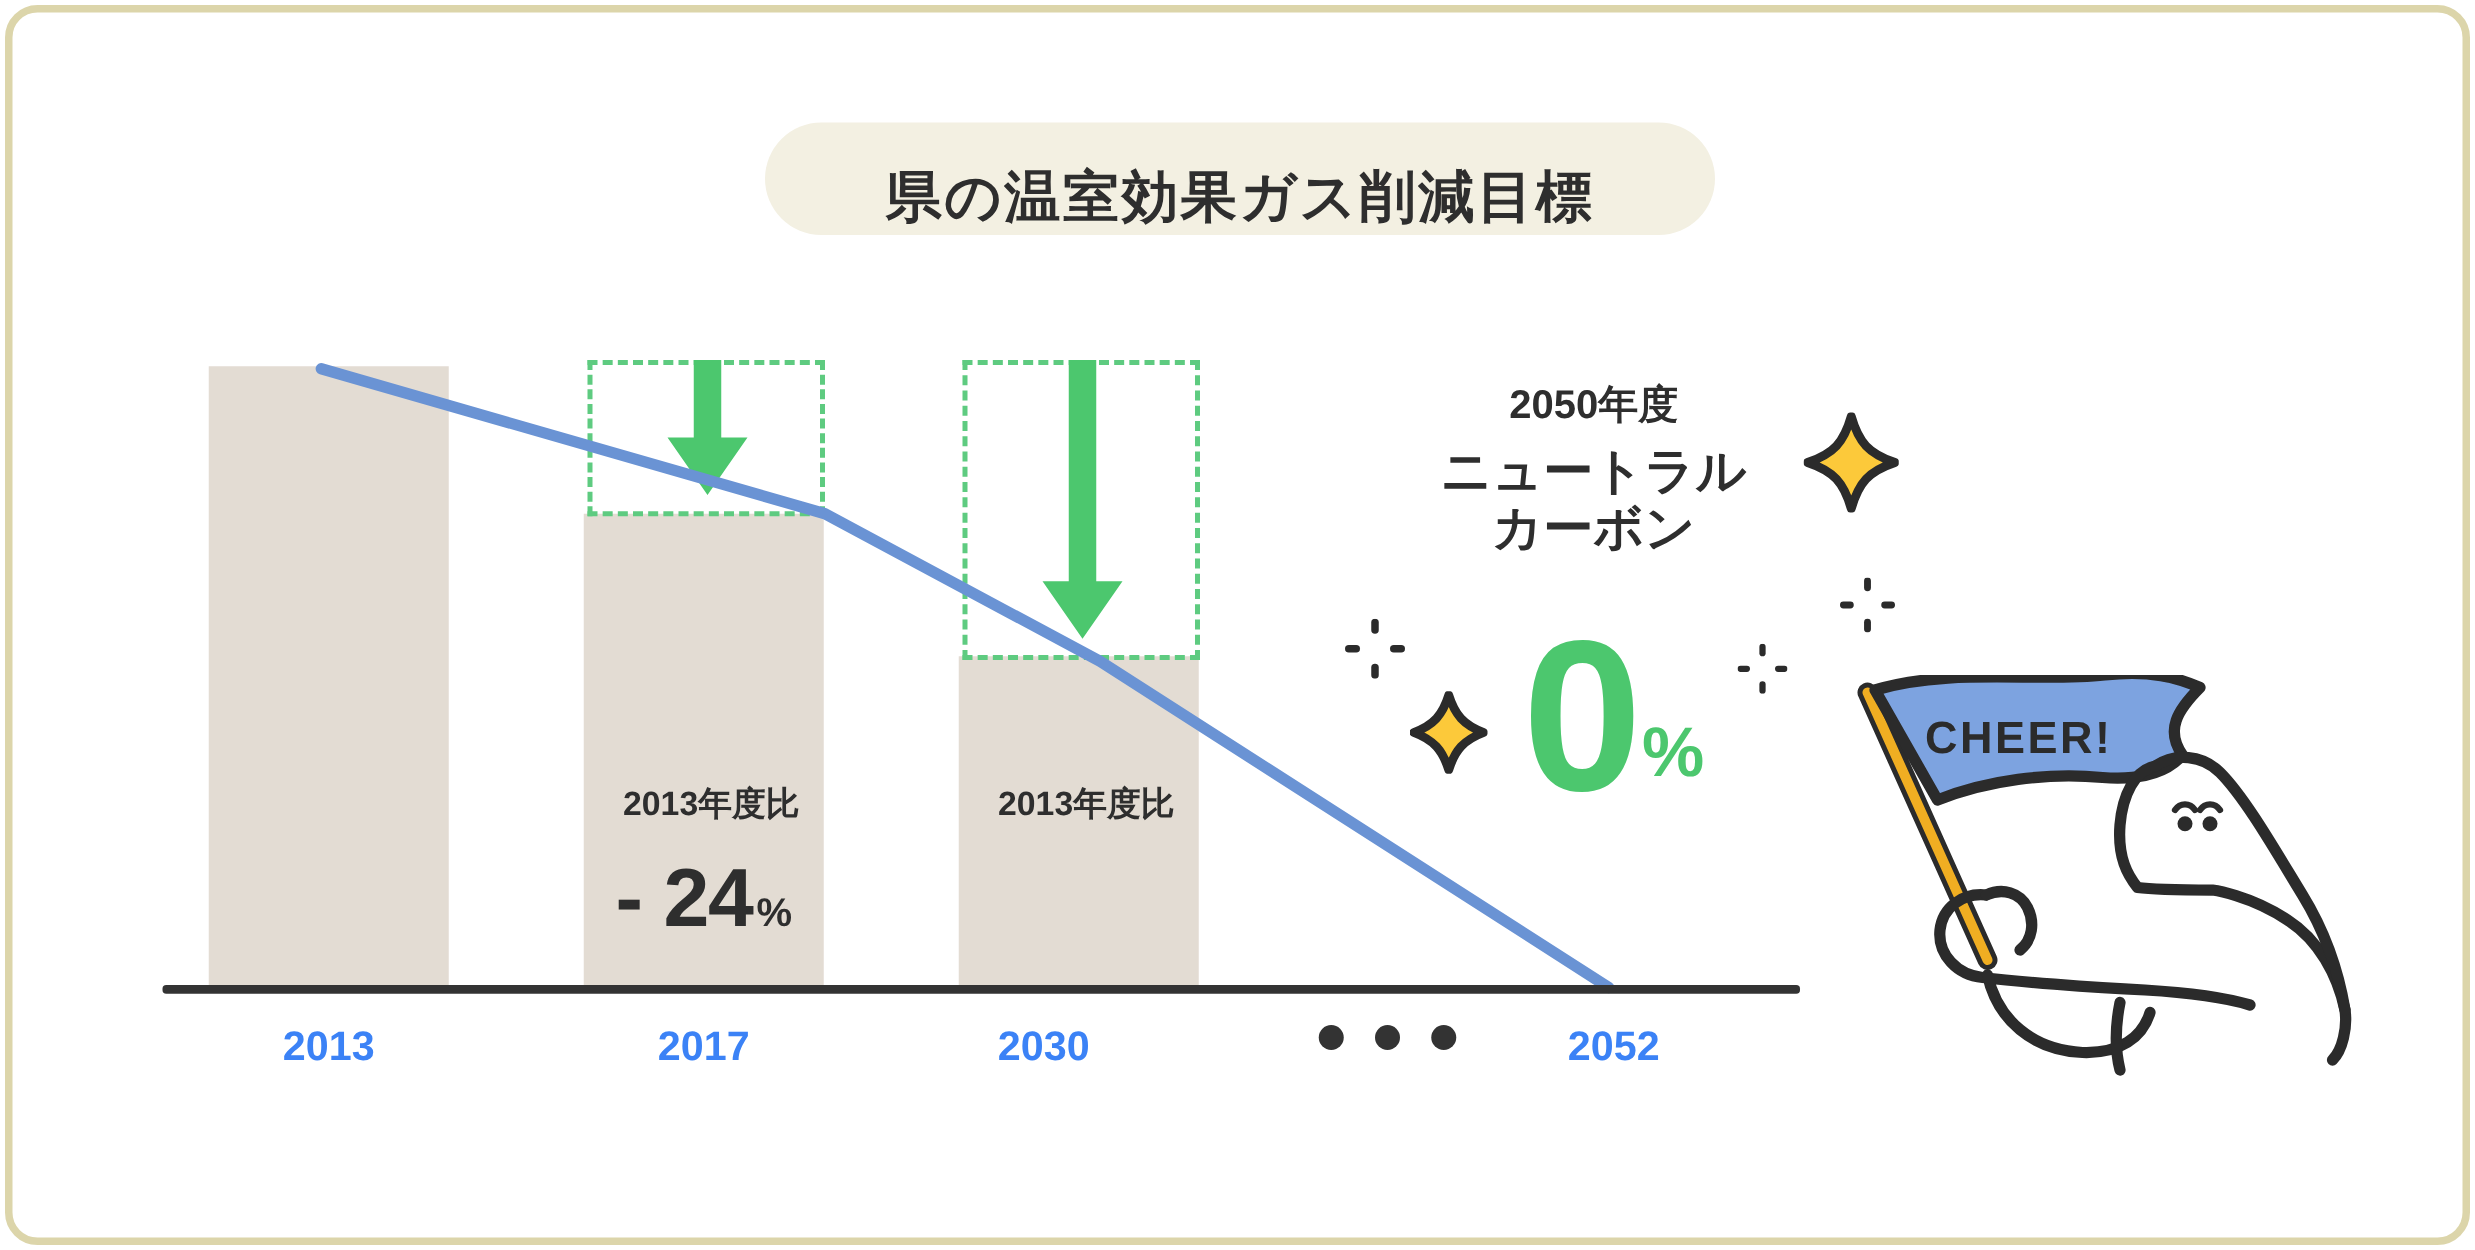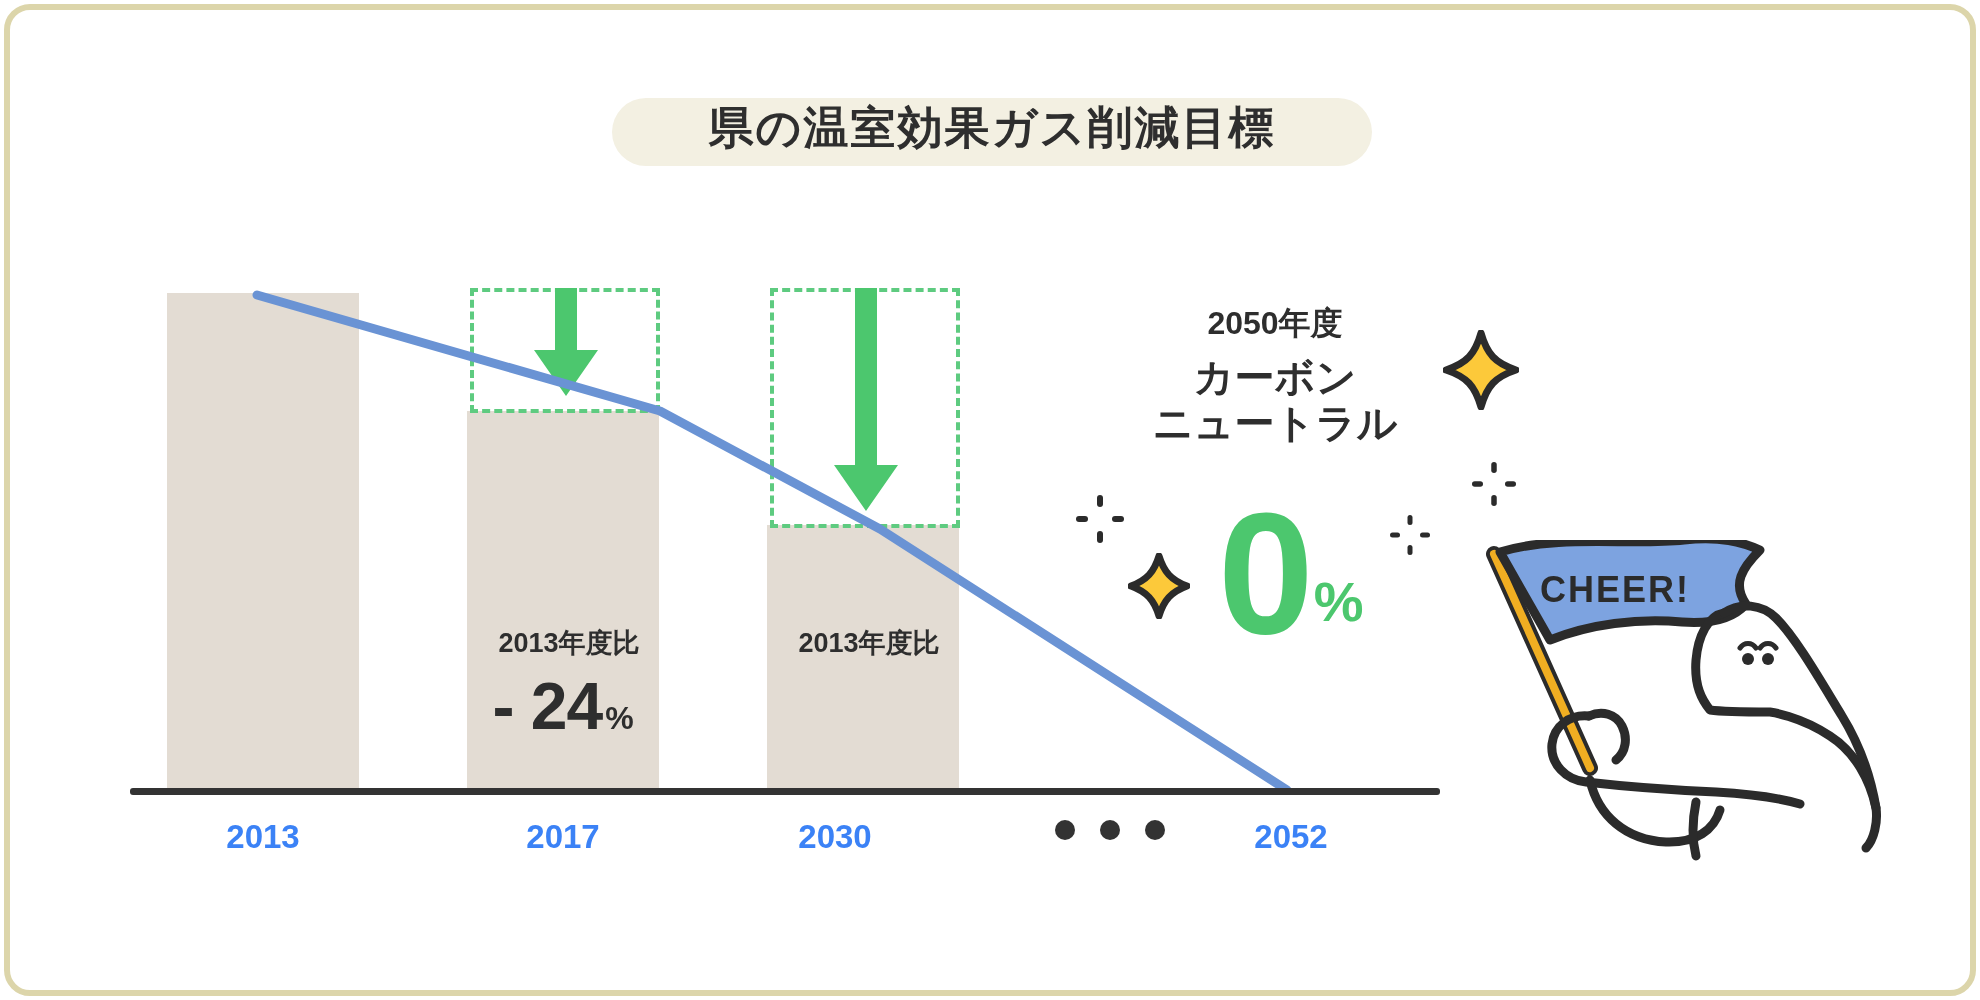--- a/index.html
+++ b/index.html
@@ -29,25 +29,25 @@
     border: 6px solid #DCD5AA;
     border-radius: 26px;
     pointer-events: none;
   }
   
   #title-pill {
     position: absolute;
     left: 612px;
     top: 98px;
     width: 760px;
-    height: 68px;
+    height: 90px;
     background: #F3F0E2;
     border-radius: 45px;
     display: flex;
-    align-items: flex-start;
+    align-items: flex-end;
     justify-content: center;
   }
   #title-text {
     font-size: 45px;
     font-weight: bold;
     color: #2E2E2E;
     letter-spacing: 2px;
     white-space: nowrap;
   }
   
@@ -66,21 +66,21 @@
     position: absolute;
     text-align: center;
     color: #2E2E2E;
     white-space: nowrap;
   }
   .bar-note .cmp {
     font-size: 27px;
     font-weight: bold;
     letter-spacing: 0px;
     display: block;
-    margin-bottom: 12px;
+    margin-bottom: 24px;
     padding-left: 12px;
   }
   .bar-note .pct-line {
     display: block;
     line-height: 1;
   }
   .bar-note .pct-num {
     font-size: 66px;
     font-weight: bold;
     letter-spacing: -1px;
@@ -225,22 +225,22 @@
 
     <div id="ellipsis">
       <span></span>
       <span></span>
       <span></span>
     </div>
   </div>
 
   <div id="neutral-block">
     <span id="neutral-year">2050年度</span>
+    <span class="neutral-line">ニュートラル</span>
     <span class="neutral-line">カーボン</span>
-    <span class="neutral-line">ニュートラル</span>
   </div>
 
   <div id="zero-wrap">
     <span id="zero-num">0</span>
     <span id="zero-pct">%</span>
   </div>
 
   <svg class="deco" style="left:1443px; top:330px;" width="76" height="80" viewBox="0 0 76 80">
     <path d="M38 3 C44 24 52 33 73 40 C52 47 44 56 38 77 C32 56 24 47 3 40 C24 33 32 24 38 3 Z" fill="#FCC93A" stroke="#2B2B2B" stroke-width="7" stroke-linejoin="round"></path>
   </svg>

